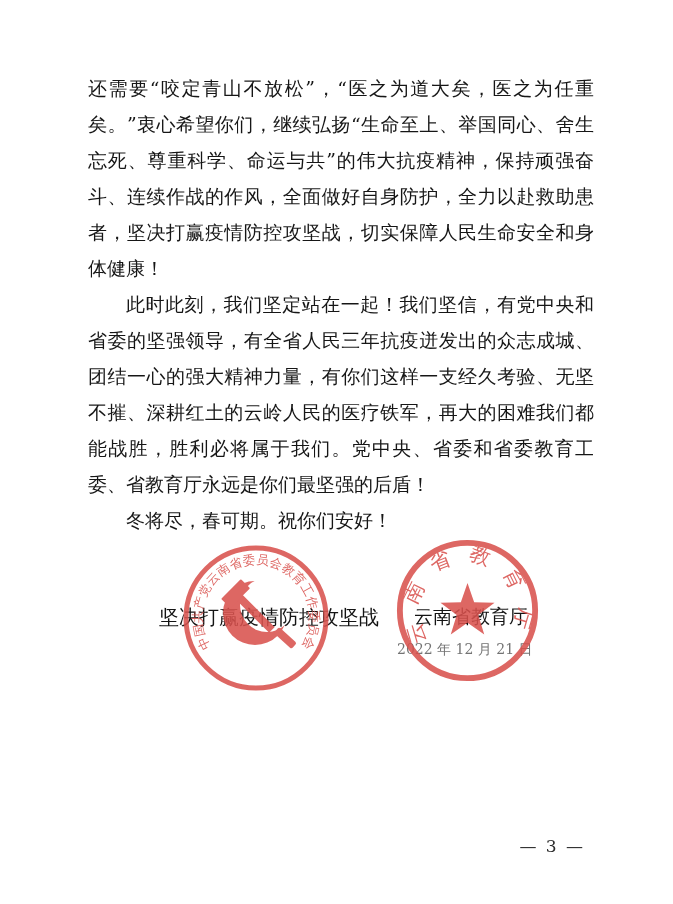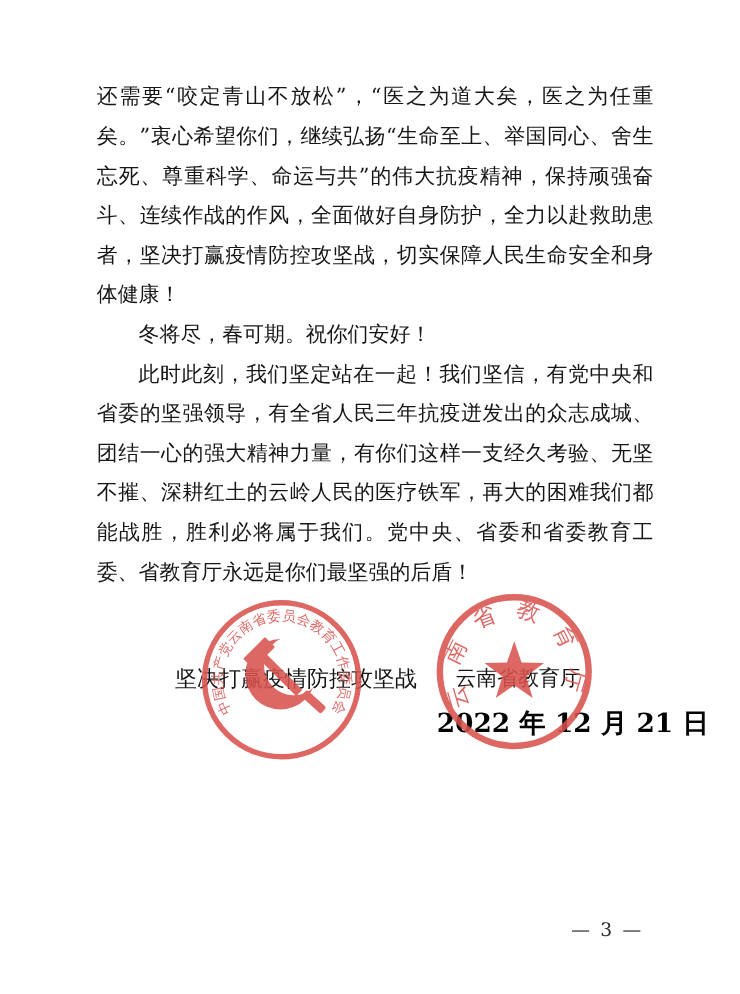--- a/index.html
+++ b/index.html
@@ -32,25 +32,24 @@
     color: #141414;
     white-space: nowrap;
     z-index: 2;
   }
   .sig-left-name { left: 159px; top: 604px; letter-spacing: 0px; }
   .sig-right-name { left: 414px; top: 604px; font-size: 19px; }
   .sig-date {
     position: absolute;
     left: 397px;
     top: 641px;
-    font-size: 24px;
-    color: #000000;
+    font-size: 14px;
+    color: #737373;
     white-space: nowrap;
     z-index: 2;
-    font-weight: bold;
   }
   .seal {
     position: absolute;
     z-index: 3;
     opacity: 0.87;
     pointer-events: none;
   }
   .seal-left { left: 181px; top: 543px; }
   .seal-right { left: 394px; top: 537px; }
   .page-number {
@@ -63,22 +62,22 @@
     white-space: nowrap;
   }
 </style>
 </head>
 <body>
 
 <div class="page">
 
   <div class="body-text">
     <p>还需要“咬定青山不放松”，“医之为道大矣，医之为任重矣。”衷心希望你们，继续弘扬“生命至上、举国同心、舍生忘死、尊重科学、命运与共”的伟大抗疫精神，保持顽强奋斗、连续作战的作风，全面做好自身防护，全力以赴救助患者，坚决打赢疫情防控攻坚战，切实保障人民生命安全和身体健康！</p>
+    <p class="indent">此时此刻，我们坚定站在一起！我们坚信，有党中央和省委的坚强领导，有全省人民三年抗疫迸发出的众志成城、团结一心的强大精神力量，有你们这样一支经久考验、无坚不摧、深耕红土的云岭人民的医疗铁军，再大的困难我们都能战胜，胜利必将属于我们。党中央、省委和省委教育工委、省教育厅永远是你们最坚强的后盾！</p>
     <p class="indent">冬将尽，春可期。祝你们安好！</p>
-    <p class="indent">此时此刻，我们坚定站在一起！我们坚信，有党中央和省委的坚强领导，有全省人民三年抗疫迸发出的众志成城、团结一心的强大精神力量，有你们这样一支经久考验、无坚不摧、深耕红土的云岭人民的医疗铁军，再大的困难我们都能战胜，胜利必将属于我们。党中央、省委和省委教育工委、省教育厅永远是你们最坚强的后盾！</p>
   </div>
 
   <div class="sig-name sig-left-name">坚决打赢疫情防控攻坚战</div>
   <div class="sig-name sig-right-name">云南省教育厅</div>
   <div class="sig-date">2022 年 12 月 21 日</div>
 
   <svg class="seal seal-left" width="150" height="150" viewBox="0 0 150 150">
     <defs>
       <path id="arcL" d="M 29.7 104.4 A 54 54 0 1 1 120.3 104.4" fill="none"></path>
       <mask id="sickleCut">

